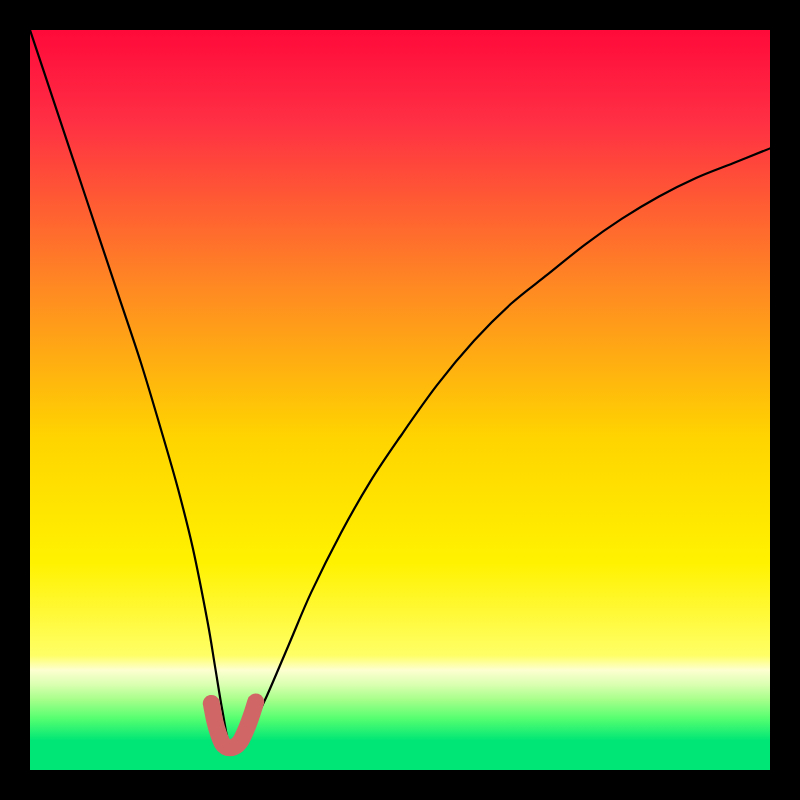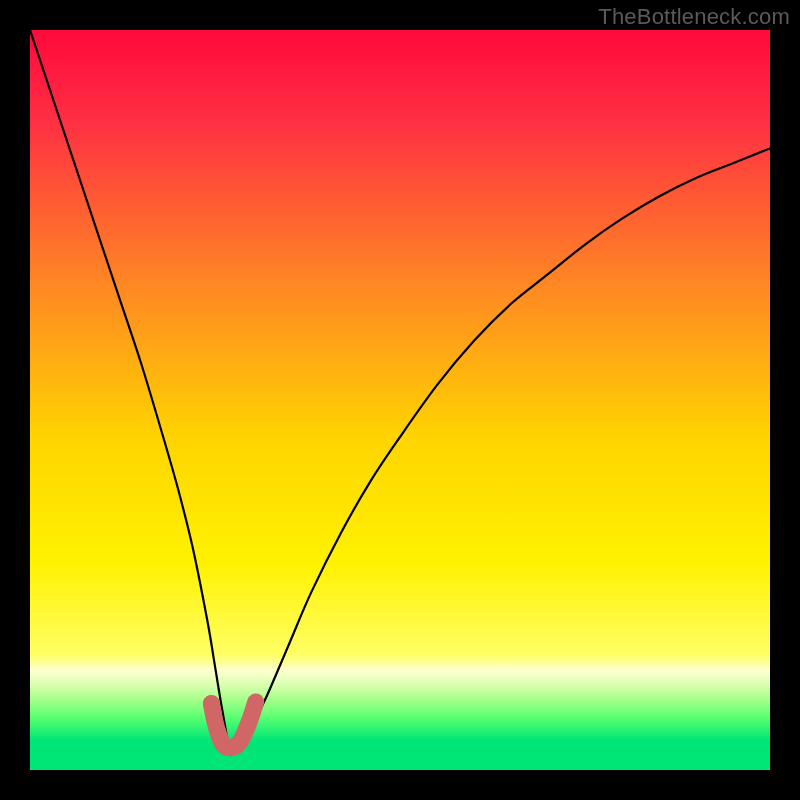--- a/index.html
+++ b/index.html
@@ -55,14 +55,13 @@
           <stop offset="90.5%" stop-color="#a6ff8a"></stop>
           <stop offset="93%" stop-color="#56ff70"></stop>
           <stop offset="96%" stop-color="#00e676"></stop>
           <stop offset="100%" stop-color="#00e676"></stop>
         </linearGradient>
     </defs>
     <rect x="0" y="0" width="740" height="740" fill="url(#bg-grad)"></rect>
     <path id="curve-path" fill="none" stroke-width="2.2" stroke-linecap="round" stroke-linejoin="round" d="M 0 0 C 3.6999999999999997 11.100000000000003, 14.8 44.40000000000002, 22.2 66.60000000000002 C 29.599999999999998 88.80000000000003, 37 111.00000000000004, 44.4 133.20000000000005 C 51.8 155.40000000000006, 59.199999999999996 177.60000000000008, 66.6 199.80000000000007 C 74 222.00000000000006, 81.39999999999999 244.2, 88.8 266.4 C 96.2 288.59999999999997, 103.6 309.5666666666666, 111 332.99999999999994 C 118.4 356.4333333333333, 127.03333333333332 386.0333333333333, 133.2 407 C 139.36666666666665 427.9666666666667, 143.06666666666666 440.3, 148 458.8 C 152.93333333333334 477.3, 157.86666666666667 495.8, 162.8 518 C 167.73333333333335 540.2, 173.9 572.2666666666667, 177.6 592 C 181.29999999999998 611.7333333333333, 182.53333333333333 621.6, 185 636.4 C 187.46666666666667 651.1999999999999, 189.93333333333334 667.2333333333333, 192.4 680.8 C 194.86666666666667 694.3666666666666, 197.33333333333334 711.6333333333333, 199.8 717.8 C 202.26666666666668 723.9666666666666, 204.73333333333335 719.0333333333333, 207.20000000000002 717.8 C 209.66666666666669 716.5666666666666, 212.13333333333333 714.0999999999999, 214.6 710.4 C 217.06666666666666 706.7, 218.3 703, 222 695.6 C 225.7 688.2, 230.63333333333335 679.5666666666666, 236.8 666 C 242.96666666666667 652.4333333333334, 251.6 631.4666666666667, 259 614.2 C 266.4 596.9333333333334, 272.56666666666666 580.9, 281.2 562.4 C 289.8333333333333 543.9, 300.93333333333334 521.7, 310.8 503.2 C 320.6666666666667 484.7, 330.53333333333336 467.4333333333333, 340.40000000000003 451.4 C 350.2666666666667 435.3666666666667, 358.9 423.0333333333333, 370 407 C 381.1 390.9666666666667, 394.66666666666674 371.23333333333335, 407.00000000000006 355.2 C 419.33333333333337 339.16666666666663, 431.6666666666667 324.3666666666667, 444 310.8 C 456.3333333333333 297.23333333333335, 468.6666666666667 284.90000000000003, 481 273.8 C 493.3333333333333 262.7, 505.6666666666667 254.06666666666666, 518 244.2 C 530.3333333333334 234.33333333333331, 542.6666666666666 223.85000000000002, 555 214.60000000000002 C 567.3333333333334 205.35000000000002, 579.6666666666666 196.71666666666673, 592 188.70000000000005 C 604.3333333333334 180.68333333333337, 616.6666666666666 173.28333333333333, 629 166.5 C 641.3333333333334 159.71666666666667, 653.6666666666666 153.54999999999998, 666 148 C 678.3333333333334 142.45000000000002, 690.6666666666666 138.13333333333338, 703 133.20000000000005 C 715.3333333333334 128.2666666666667, 733.8333333333334 120.86666666666666, 740 118.39999999999998" stroke="#000000"></path>
     <path id="marker-path" fill="none" stroke-width="17" stroke-linecap="round" stroke-linejoin="round" d="M 181.29999999999998 673.4 C 181.91666666666666 676.4833333333333, 183.76666666666665 686.72, 185 691.9 C 186.23333333333335 697.0799999999999, 187.4666666666667 700.9033333333333, 188.70000000000002 704.48 C 189.93333333333334 708.0566666666667, 191.16666666666669 711.2633333333333, 192.4 713.36 C 193.63333333333333 715.4566666666667, 194.86666666666667 716.3199999999999, 196.10000000000002 717.06 C 197.33333333333337 717.8, 198.56666666666666 717.8, 199.8 717.8 C 201.03333333333336 717.8, 202.2666666666667 717.5533333333333, 203.50000000000003 717.06 C 204.73333333333335 716.5666666666666, 205.9666666666667 715.95, 207.20000000000002 714.84 C 208.43333333333334 713.73, 209.66666666666666 712.3733333333333, 210.89999999999998 710.4 C 212.1333333333333 708.4266666666666, 213.36666666666667 705.7133333333334, 214.6 703 C 215.83333333333331 700.2866666666666, 217.06666666666666 697.3266666666667, 218.29999999999998 694.12 C 219.5333333333333 690.9133333333333, 220.76666666666665 687.46, 222 683.76 C 223.23333333333335 680.06, 225.08333333333331 673.8933333333333, 225.7 671.92" stroke="#d16667"></path>
   </svg>
-  <div class="watermark">TheBottleneck.com</div>
 </div>
 
 </body></html>

